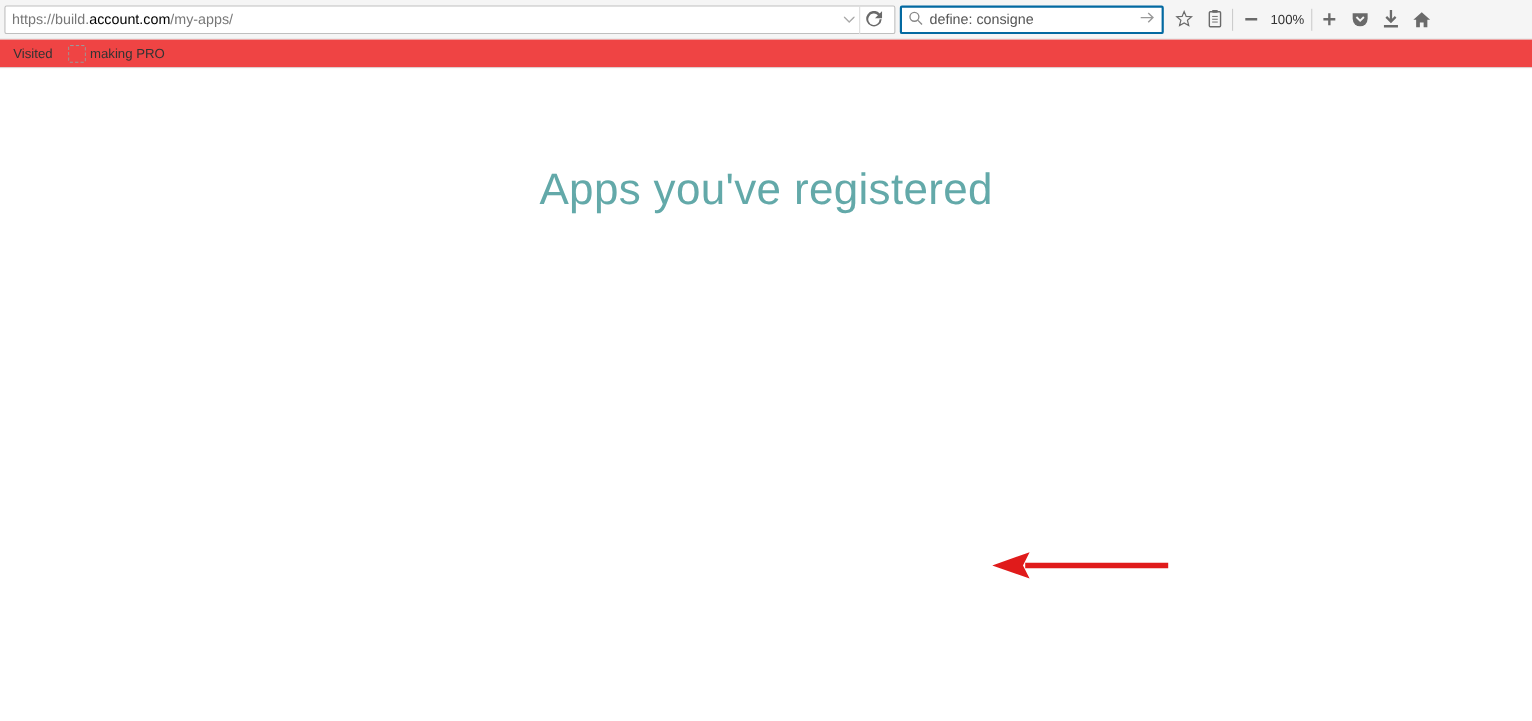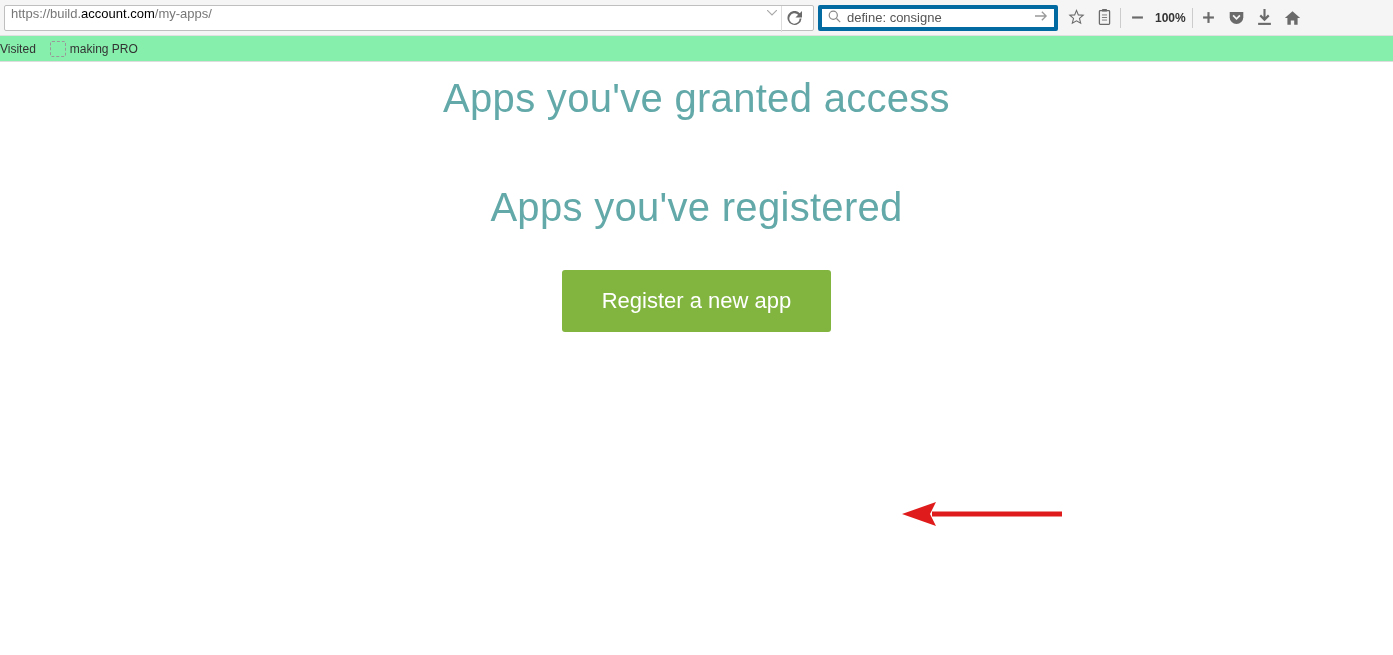--- a/index.html
+++ b/index.html
@@ -15,21 +15,21 @@
       padding: 0 4px;
       gap: 4px;
     }
     .url-bar {
       flex: 0 0 810px;
       height: 26px;
       background: #fff;
       border: 1px solid #bfbfbf;
       border-radius: 2px;
       display: flex;
-      align-items: flex-start;
+      align-items: center;
       padding: 0 6px;
       font-size: 13px;
       color: #777;
     }
     .url-bar .domain { color: #000; }
     .url-bar-spacer { flex: 1; }
     .dropdown-arrow {
       width: 14px;
       height: 14px;
       display: flex;
@@ -43,39 +43,38 @@
       display: flex;
       align-items: center;
       justify-content: center;
       border-left: 1px solid #ddd;
       margin-left: 2px;
     }
     .search-bar {
       flex: 0 0 240px;
       height: 26px;
       background: #fff;
-      border: 4px solid #0369a1;
+      border: 2px solid #0369a1;
       border-radius: 2px;
       display: flex;
       align-items: center;
       padding: 0 6px;
       font-size: 13px;
       color: #555;
       gap: 6px;
       justify-content: center;
     }
     .search-bar-spacer { flex: 1; }
     .search-go {
       color: #999;
     }
     .toolbar-icons {
       display: flex;
       align-items: center;
       gap: 0;
-      font-weight: bold;
     }
     .toolbar-icon {
       width: 28px;
       height: 28px;
       display: flex;
       align-items: center;
       justify-content: center;
       color: #6a6a6a;
       cursor: pointer;
     }
@@ -87,25 +86,25 @@
     }
     .zoom-level {
       font-size: 12px;
       color: #333;
       padding: 0 4px;
     }
 
     
     .bookmarks-bar {
       height: 26px;
-      background: #86efac;
+      background: #ef4444;
       border-bottom: 1px solid #ddd;
       display: flex;
       align-items: center;
-      padding: 0 0;
+      padding: 0 12px;
       font-size: 12px;
       color: #333;
       gap: 14px;
     }
     .bookmark-item {
       display: flex;
       align-items: center;
       gap: 4px;
       cursor: pointer;
     }
@@ -136,21 +135,21 @@
     .section-text {
       font-size: 16px;
       color: #333;
       margin-top: 40px;
       line-height: 1.6;
       max-width: 830px;
       margin-left: auto;
       margin-right: auto;
     }
     .section-granted .section-title { margin-top: 14px; }
-    .section-registered { margin-top: 64px; }
+    .section-registered { margin-top: 88px; }
     .register-btn {
       display: inline-block;
       margin-top: 40px;
       background: #82b440;
       color: #fff;
       font-size: 22px;
       font-weight: 300;
       padding: 18px 40px;
       border: none;
       border-radius: 3px;
@@ -257,26 +256,24 @@
   </span>
   <span class="bookmark-item">
     <span class="bookmark-favicon"></span>
     <span>making PRO</span>
   </span>
 </div>
 
 <div class="page-content">
 
   <div class="section section-granted">
-    <h1 class="section-title">Apps you've granted access</h1>
   </div>
 
   <div class="section section-registered">
     <h1 class="section-title">Apps you've registered</h1>
-    <button class="register-btn">Register a new app</button>
   </div>
 
   <div class="arrow-overlay">
     <svg width="170" height="40" viewBox="0 0 170 40">
       <line x1="160" y1="20" x2="30" y2="20" stroke="#e01b1b" stroke-width="5"></line>
       <polygon points="0,20 34,8 28,20 34,32" fill="#e01b1b"></polygon>
     </svg>
   </div>
 
 </div>

